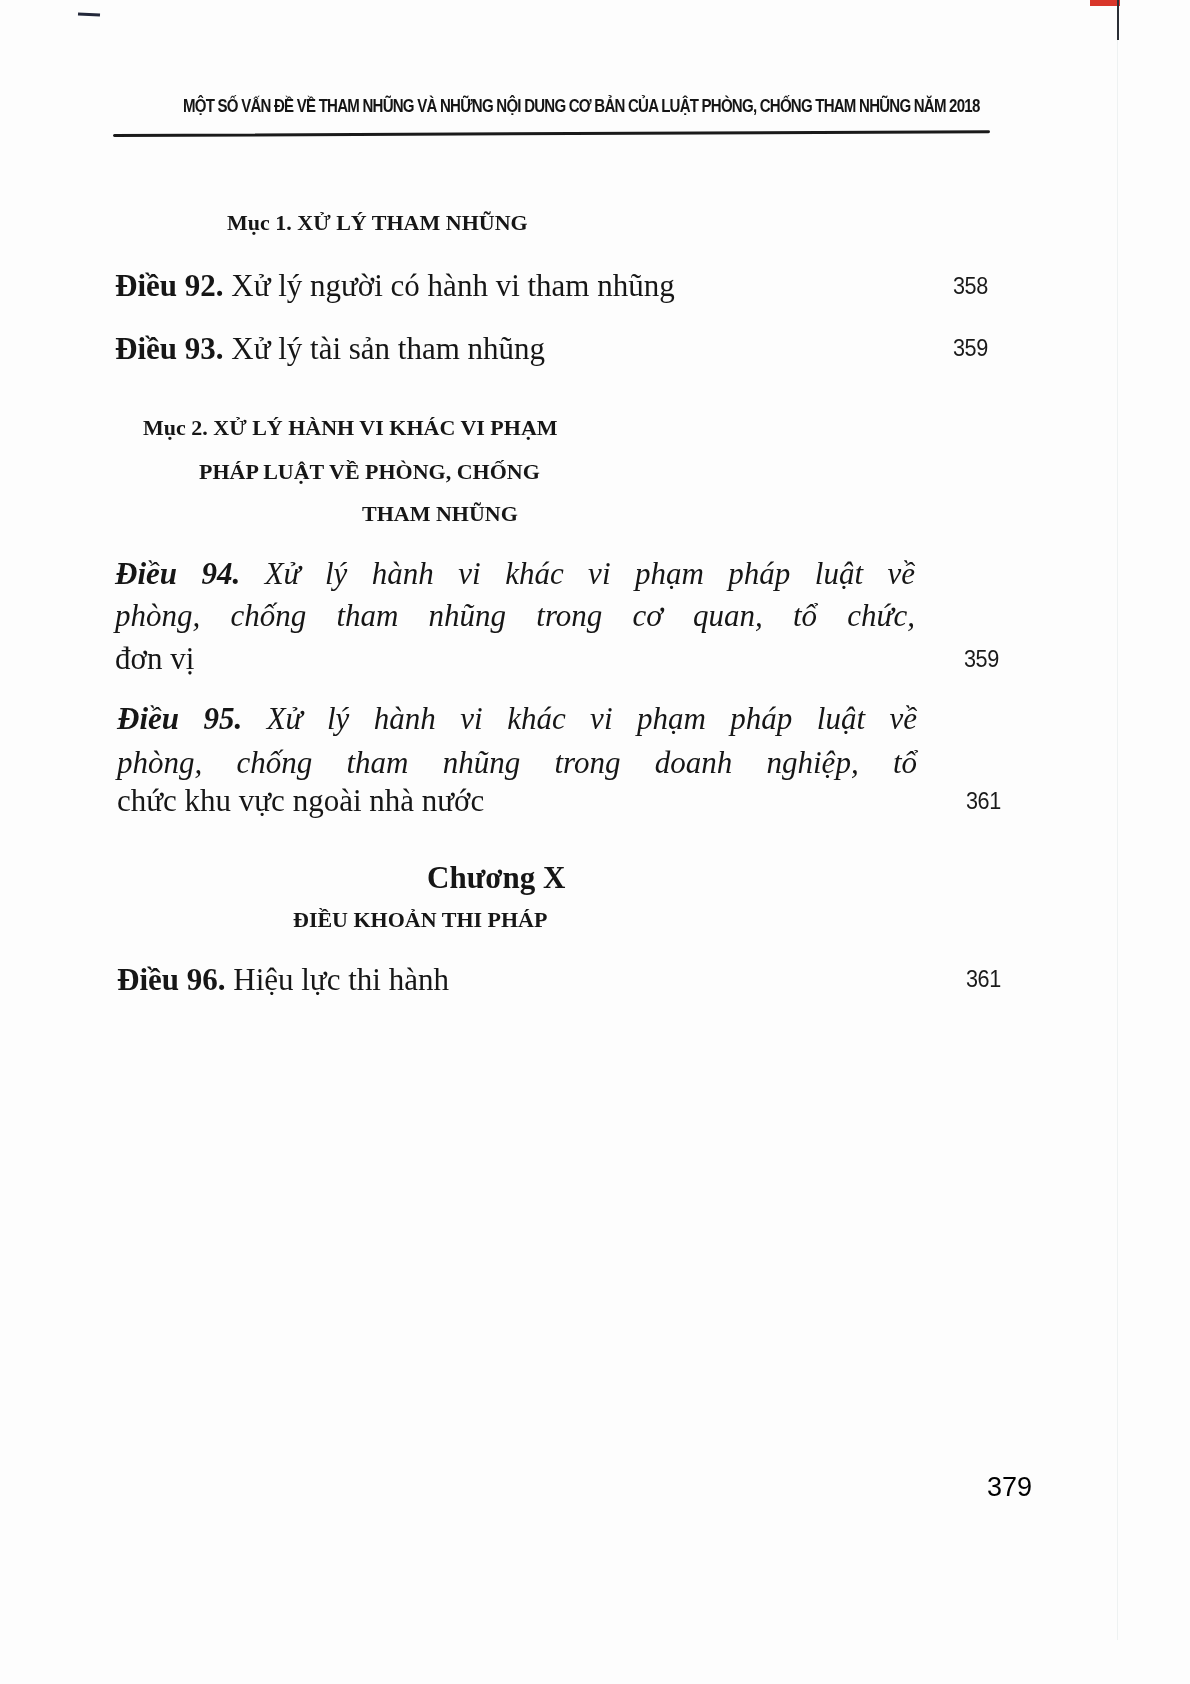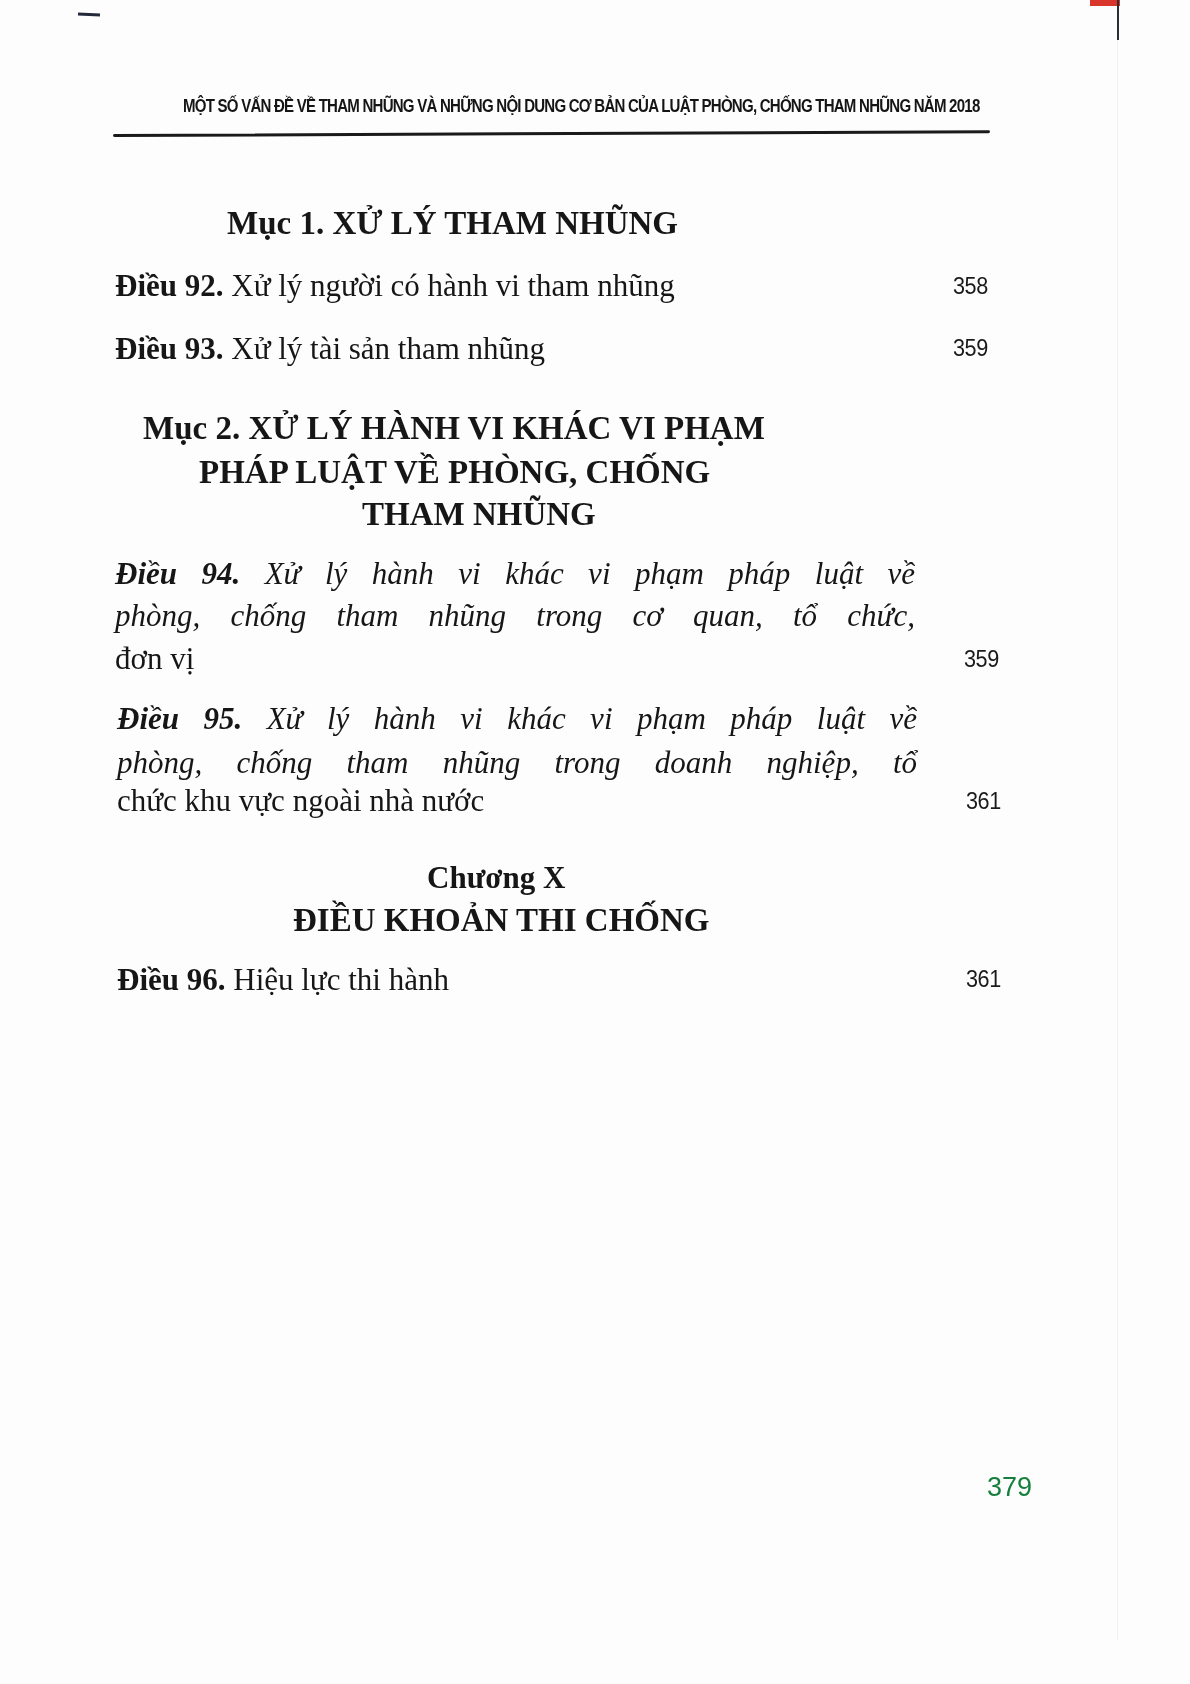--- a/index.html
+++ b/index.html
@@ -69,21 +69,21 @@
       transform-origin: left center;
     }
     .line {
       position: absolute;
       white-space: nowrap;
       font-size: 31px;
       line-height: 36px;
     }
     .heading {
       font-weight: bold;
-      font-size: 33px;
+      font-size: 22px;
     }
     .art-label { font-weight: bold; }
     .justify {
       display: block;
       text-align: justify;
       text-align-last: justify;
       font-style: italic;
     }
     .pnum {
       position: absolute;
@@ -92,21 +92,21 @@
       letter-spacing: -0.5px;
       transform: scaleX(0.9);
       transform-origin: left top;
       color: #1a1a1a;
     }
     .folio {
       position: absolute;
       left: 987px; top: 1472px;
       font-family: "Liberation Sans", "DejaVu Sans", sans-serif;
       font-size: 27px;
-      color: #15803d;
+      color: #000000;
     }
   </style>
 </head>
 <body>
 
 <div class="page">
   <div class="corner-mark"></div>
   <div class="page-edge-red"></div>
   <div class="page-edge"></div>
   <div class="page-edge-line"></div>
@@ -148,21 +148,21 @@
       <span class="justify"><span class="art-label">Điều 95.</span> <span>Xử lý hành vi khác vi phạm pháp luật về</span></span>
     </div>
     <div class="line" style="left:117px; top:745px; width:800px;">
       <span class="justify">phòng, chống tham nhũng trong doanh nghiệp, tổ</span>
     </div>
     <div class="line" style="left:117px; top:783px;">chức khu vực ngoài nhà nước</div>
   </div>
   <div class="pnum" style="left:966px; top:787px;">361</div>
 
   <div class="line heading" style="left:427px; top:860px; font-size:31px;">Chương X</div>
-  <div class="line heading" style="left:293px; top:902px;">ĐIỀU KHOẢN THI CHỐNG</div>
+  <div class="line heading" style="left:293px; top:902px;">ĐIỀU KHOẢN THI PHÁP</div>
 
   <div class="line" style="left:117px; top:962px;">
     <span class="art-label">Điều 96.</span>
     <span>Hiệu lực thi hành</span>
   </div>
   <div class="pnum" style="left:966px; top:965px;">361</div>
 
   <div class="folio">379</div>
 </div>
 

